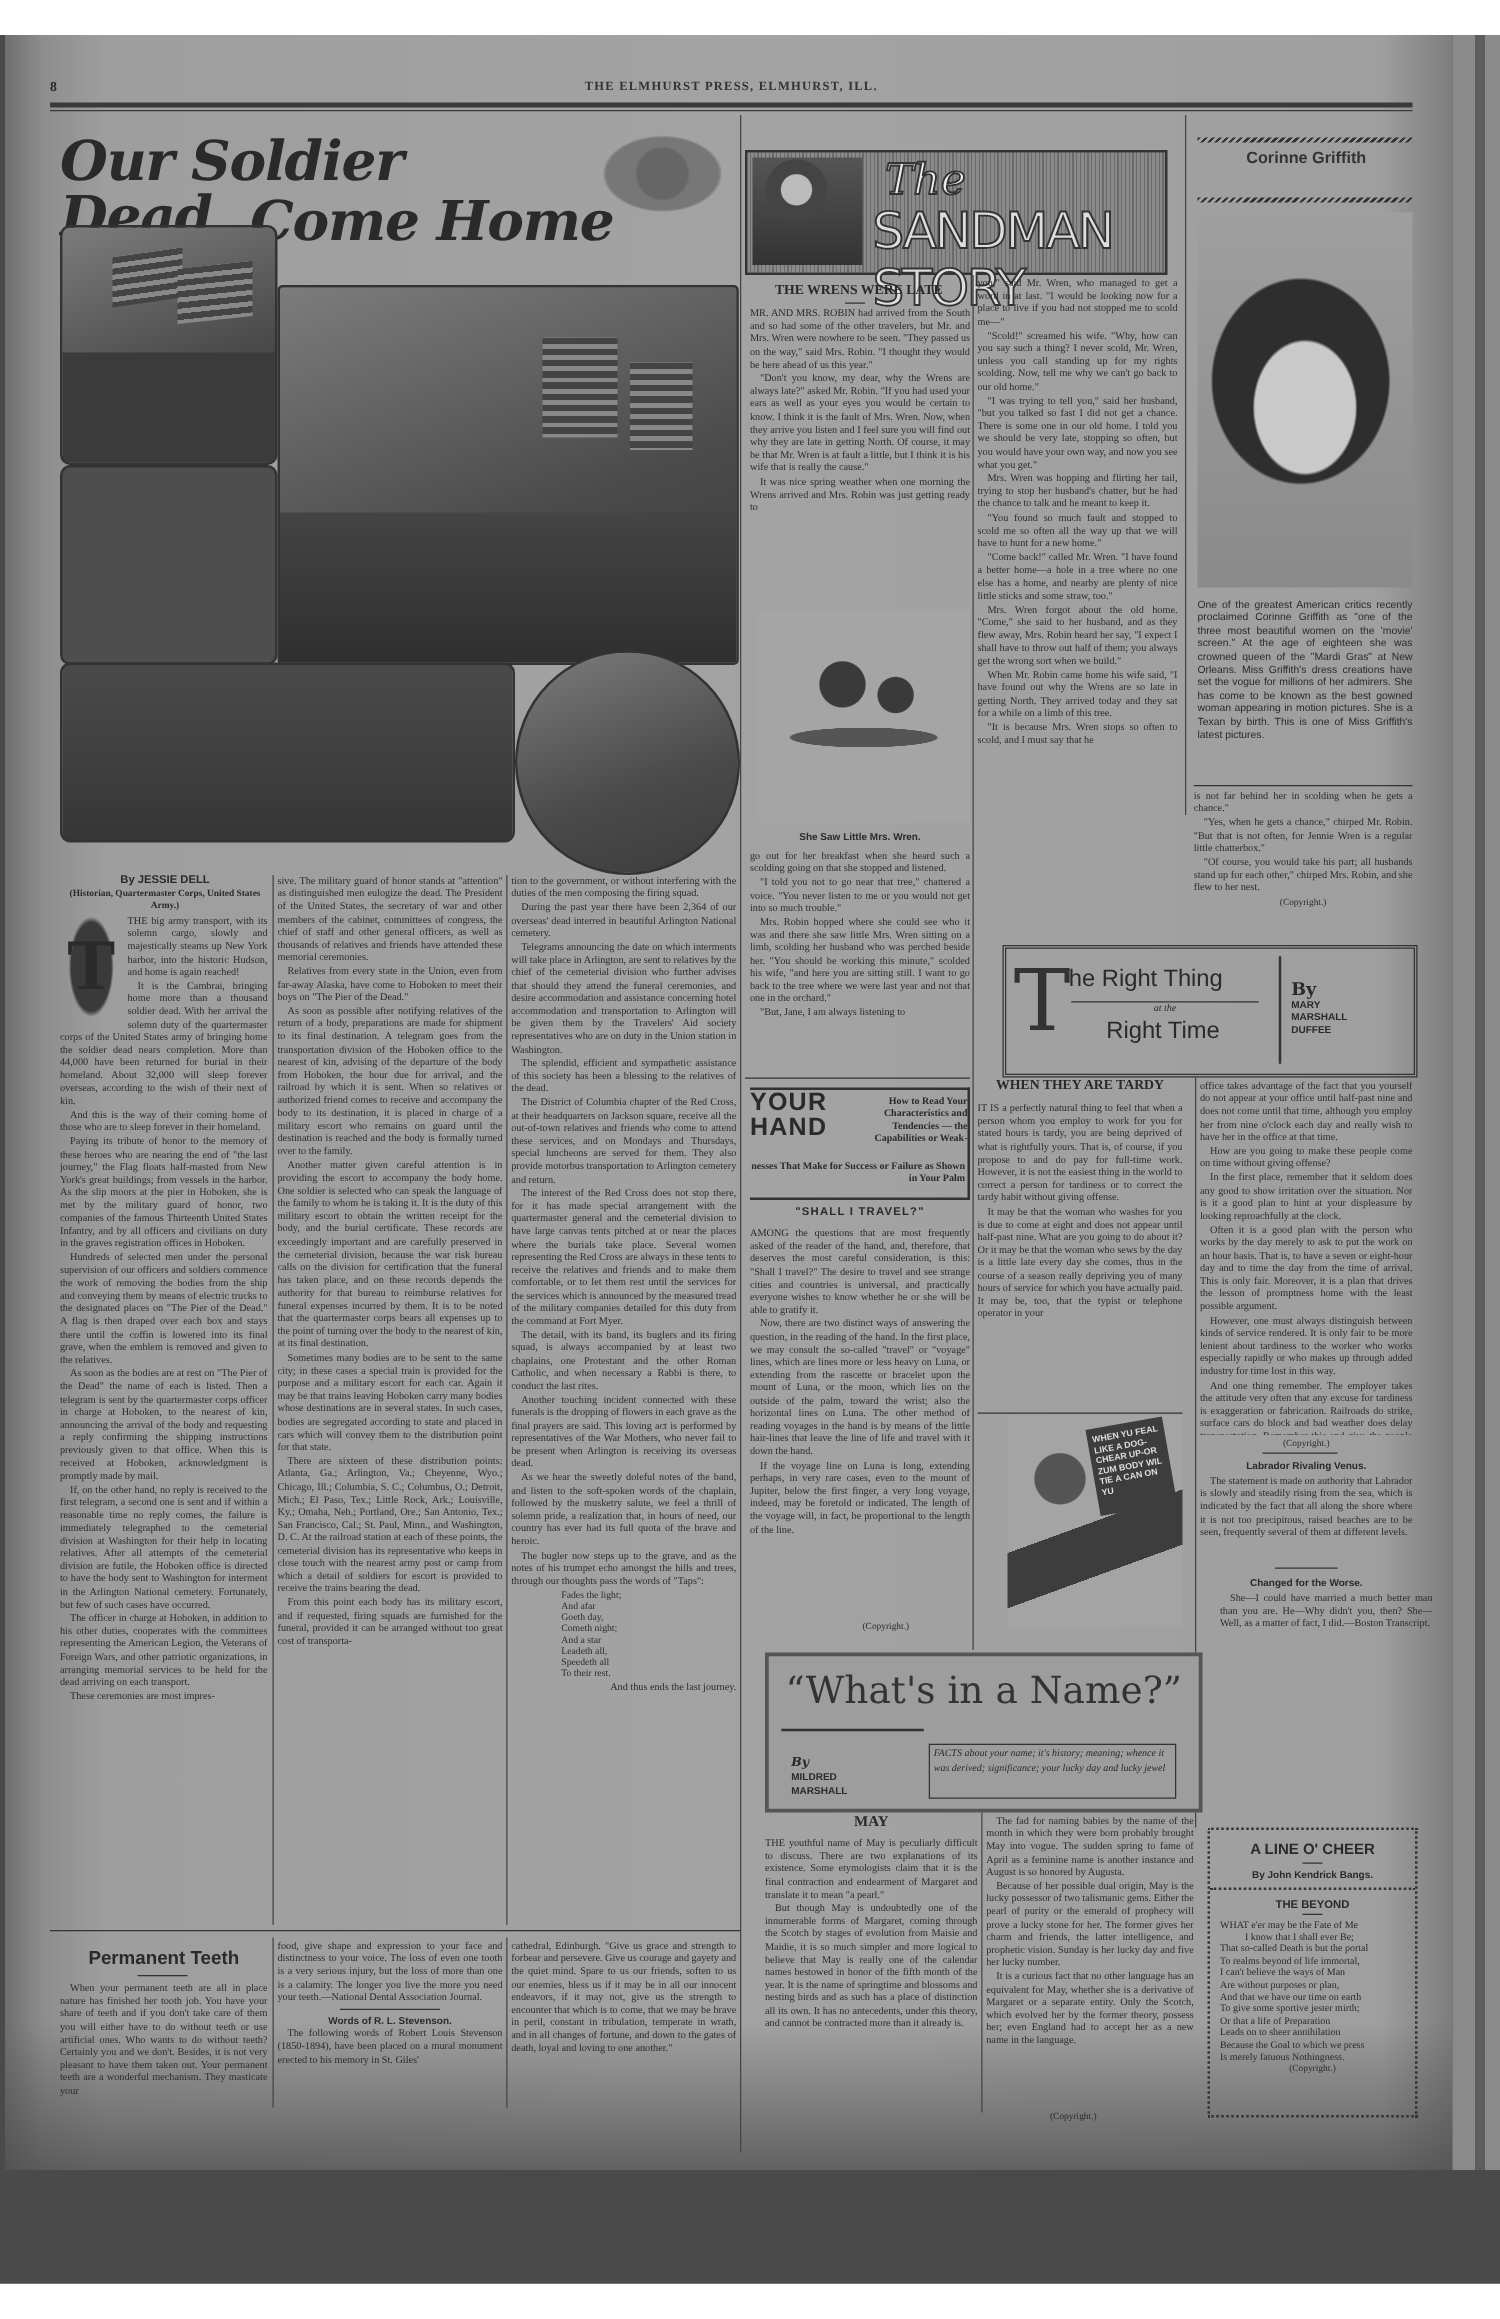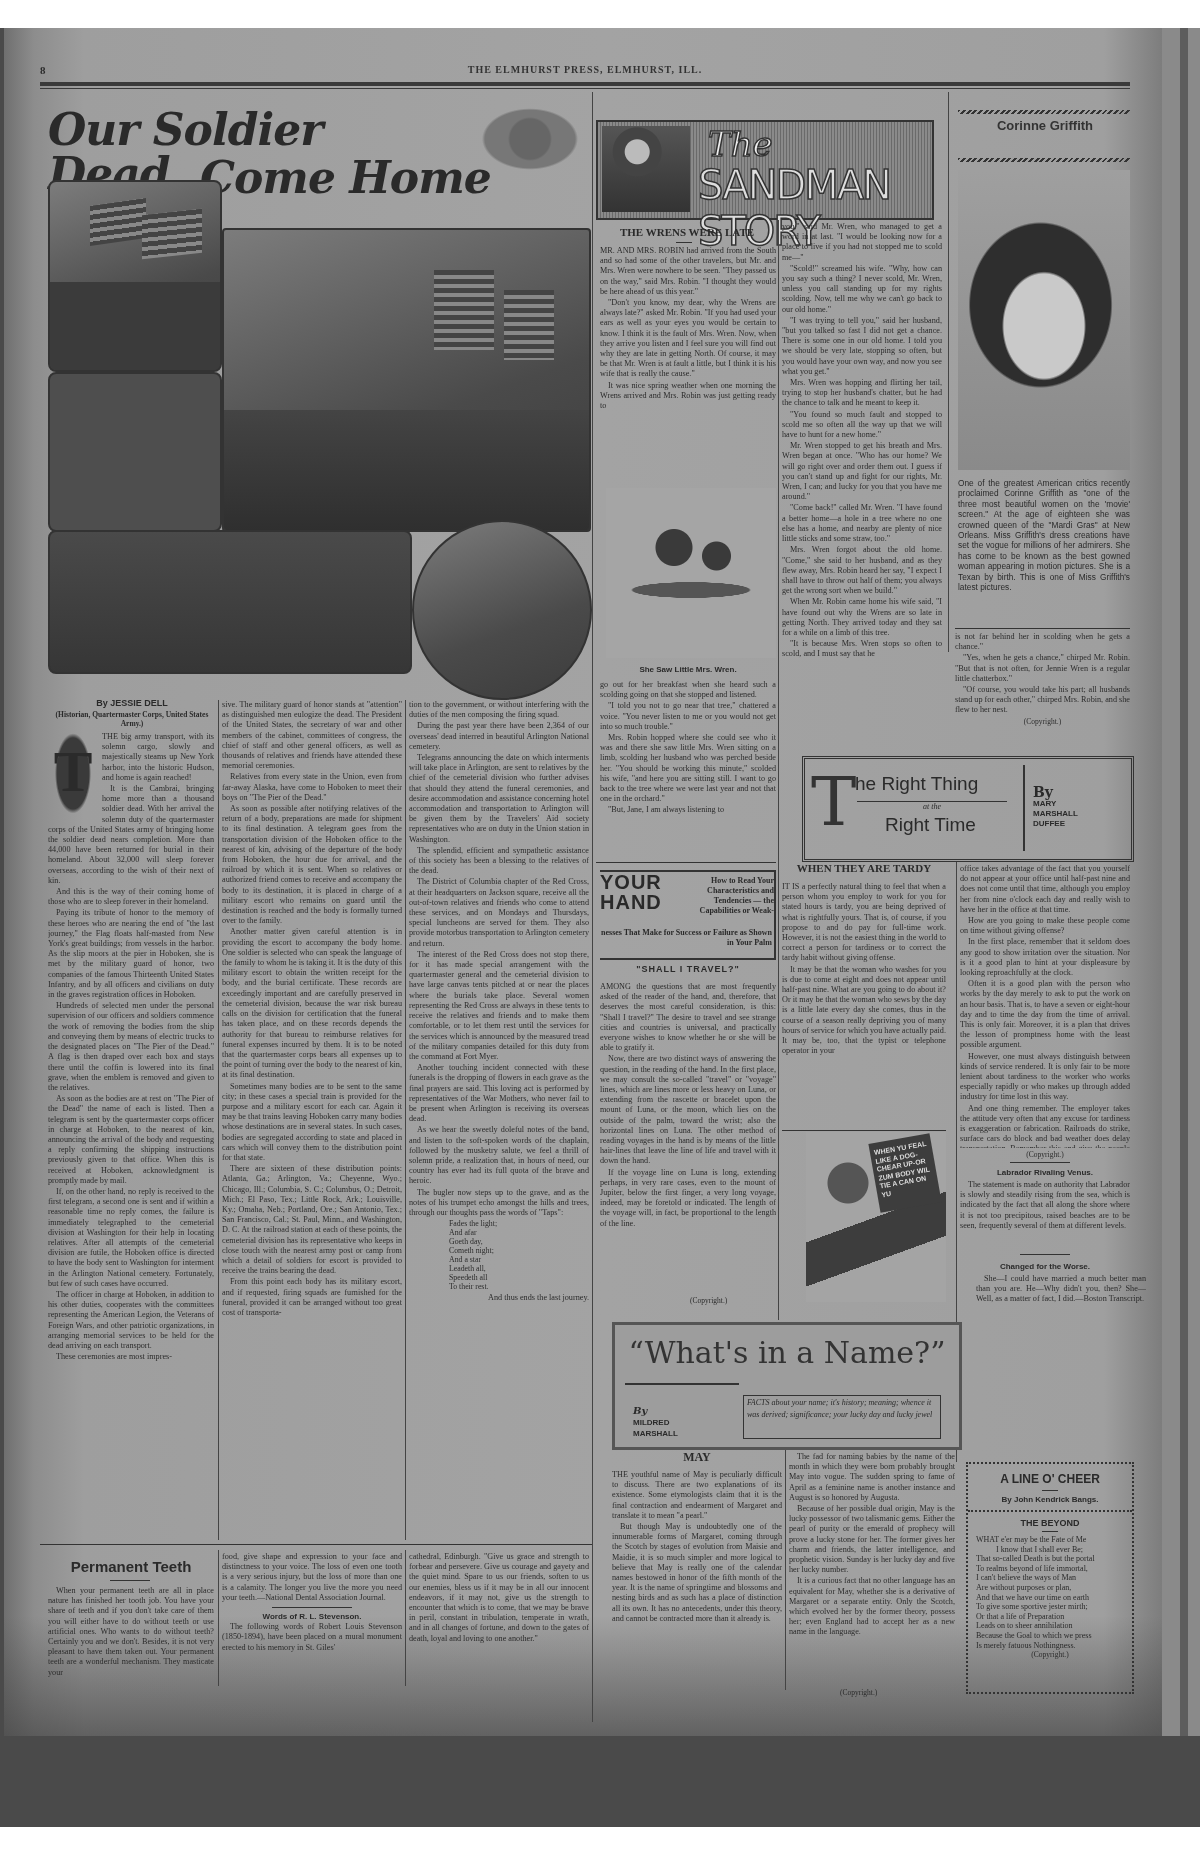--- a/index.html
+++ b/index.html
@@ -113,20 +113,21 @@
   <p>From this point each body has its military escort, and if requested, firing squads are furnished for the funeral, provided it can be arranged without too great cost of transporta-</p>
 </div>
 <div class="abs vrule" style="left:405px;top:700px;height:840px;"></div>
 <div class="abs col-text" style="left:409px;top:700px;width:180px;height:840px;">
   <p style="text-indent:0">tion to the government, or without interfering with the duties of the men composing the firing squad.</p>
   <p>During the past year there have been 2,364 of our overseas' dead interred in beautiful Arlington National cemetery.</p>
   <p>Telegrams announcing the date on which interments will take place in Arlington, are sent to relatives by the chief of the cemeterial division who further advises that should they attend the funeral ceremonies, and desire accommodation and assistance concerning hotel accommodation and transportation to Arlington will be given them by the Travelers' Aid society representatives who are on duty in the Union station in Washington.</p>
   <p>The splendid, efficient and sympathetic assistance of this society has been a blessing to the relatives of the dead.</p>
   <p>The District of Columbia chapter of the Red Cross, at their headquarters on Jackson square, receive all the out-of-town relatives and friends who come to attend these services, and on Mondays and Thursdays, special luncheons are served for them. They also provide motorbus transportation to Arlington cemetery and return.</p>
   <p>The interest of the Red Cross does not stop there, for it has made special arrangement with the quartermaster general and the cemeterial division to have large canvas tents pitched at or near the places where the burials take place. Several women representing the Red Cross are always in these tents to receive the relatives and friends and to make them comfortable, or to let them rest until the services for the services which is announced by the measured tread of the military companies detailed for this duty from the command at Fort Myer.</p>
+  <p>The detail, with its band, its buglers and its firing squad, is always accompanied by at least two chaplains, one Protestant and the other Roman Catholic, and when necessary a Rabbi is there, to conduct the last rites.</p>
   <p>Another touching incident connected with these funerals is the dropping of flowers in each grave as the final prayers are said. This loving act is performed by representatives of the War Mothers, who never fail to be present when Arlington is receiving its overseas dead.</p>
   <p>As we hear the sweetly doleful notes of the band, and listen to the soft-spoken words of the chaplain, followed by the musketry salute, we feel a thrill of solemn pride, a realization that, in hours of need, our country has ever had its full quota of the brave and heroic.</p>
   <p>The bugler now steps up to the grave, and as the notes of his trumpet echo amongst the hills and trees, through our thoughts pass the words of "Taps":</p>
   <div style="margin-left:40px;font-size:7.8px;line-height:9px;">
     <div>Fades the light;</div>
       <div>And afar</div>
       <div>Goeth day,</div>
       <div>Cometh night;</div>
     <div>And a star</div>
       <div>Leadeth all,</div>
@@ -175,21 +176,20 @@
   <p>Mrs. Robin hopped where she could see who it was and there she saw little Mrs. Wren sitting on a limb, scolding her husband who was perched beside her. "You should be working this minute," scolded his wife, "and here you are sitting still. I want to go back to the tree where we were last year and not that one in the orchard."</p>
   <p>"But, Jane, I am always listening to</p>
 </div>
 <div class="abs vrule" style="left:778px;top:220px;height:1100px;"></div>
 <div class="abs col-text" style="left:782px;top:222px;width:160px;height:522px;">
   <p style="text-indent:0">you," said Mr. Wren, who managed to get a word in at last. "I would be looking now for a place to live if you had not stopped me to scold me—"</p>
   <p>"Scold!" screamed his wife. "Why, how can you say such a thing? I never scold, Mr. Wren, unless you call standing up for my rights scolding. Now, tell me why we can't go back to our old home."</p>
   <p>"I was trying to tell you," said her husband, "but you talked so fast I did not get a chance. There is some one in our old home. I told you we should be very late, stopping so often, but you would have your own way, and now you see what you get."</p>
   <p>Mrs. Wren was hopping and flirting her tail, trying to stop her husband's chatter, but he had the chance to talk and he meant to keep it.</p>
   <p>"You found so much fault and stopped to scold me so often all the way up that we will have to hunt for a new home."</p>
-  <p>Mr. Wren stopped to get his breath and Mrs. Wren began at once. "Who has our home? We will go right over and order them out. I guess if you can't stand up and fight for our rights, Mr. Wren, I can; and lucky for you that you have me around."</p>
   <p>"Come back!" called Mr. Wren. "I have found a better home—a hole in a tree where no one else has a home, and nearby are plenty of nice little sticks and some straw, too."</p>
   <p>Mrs. Wren forgot about the old home. "Come," she said to her husband, and as they flew away, Mrs. Robin heard her say, "I expect I shall have to throw out half of them; you always get the wrong sort when we build."</p>
   <p>When Mr. Robin came home his wife said, "I have found out why the Wrens are so late in getting North. They arrived today and they sat for a while on a limb of this tree.</p>
   <p>"It is because Mrs. Wren stops so often to scold, and I must say that he</p>
 </div>
 
 <div class="abs zig" style="left:958px;top:110px;width:172px;"></div>
 <div class="abs corinne-title">Corinne Griffith</div>
 <div class="abs zig" style="left:958px;top:158px;width:172px;"></div>
 <div class="abs portrait"></div>

